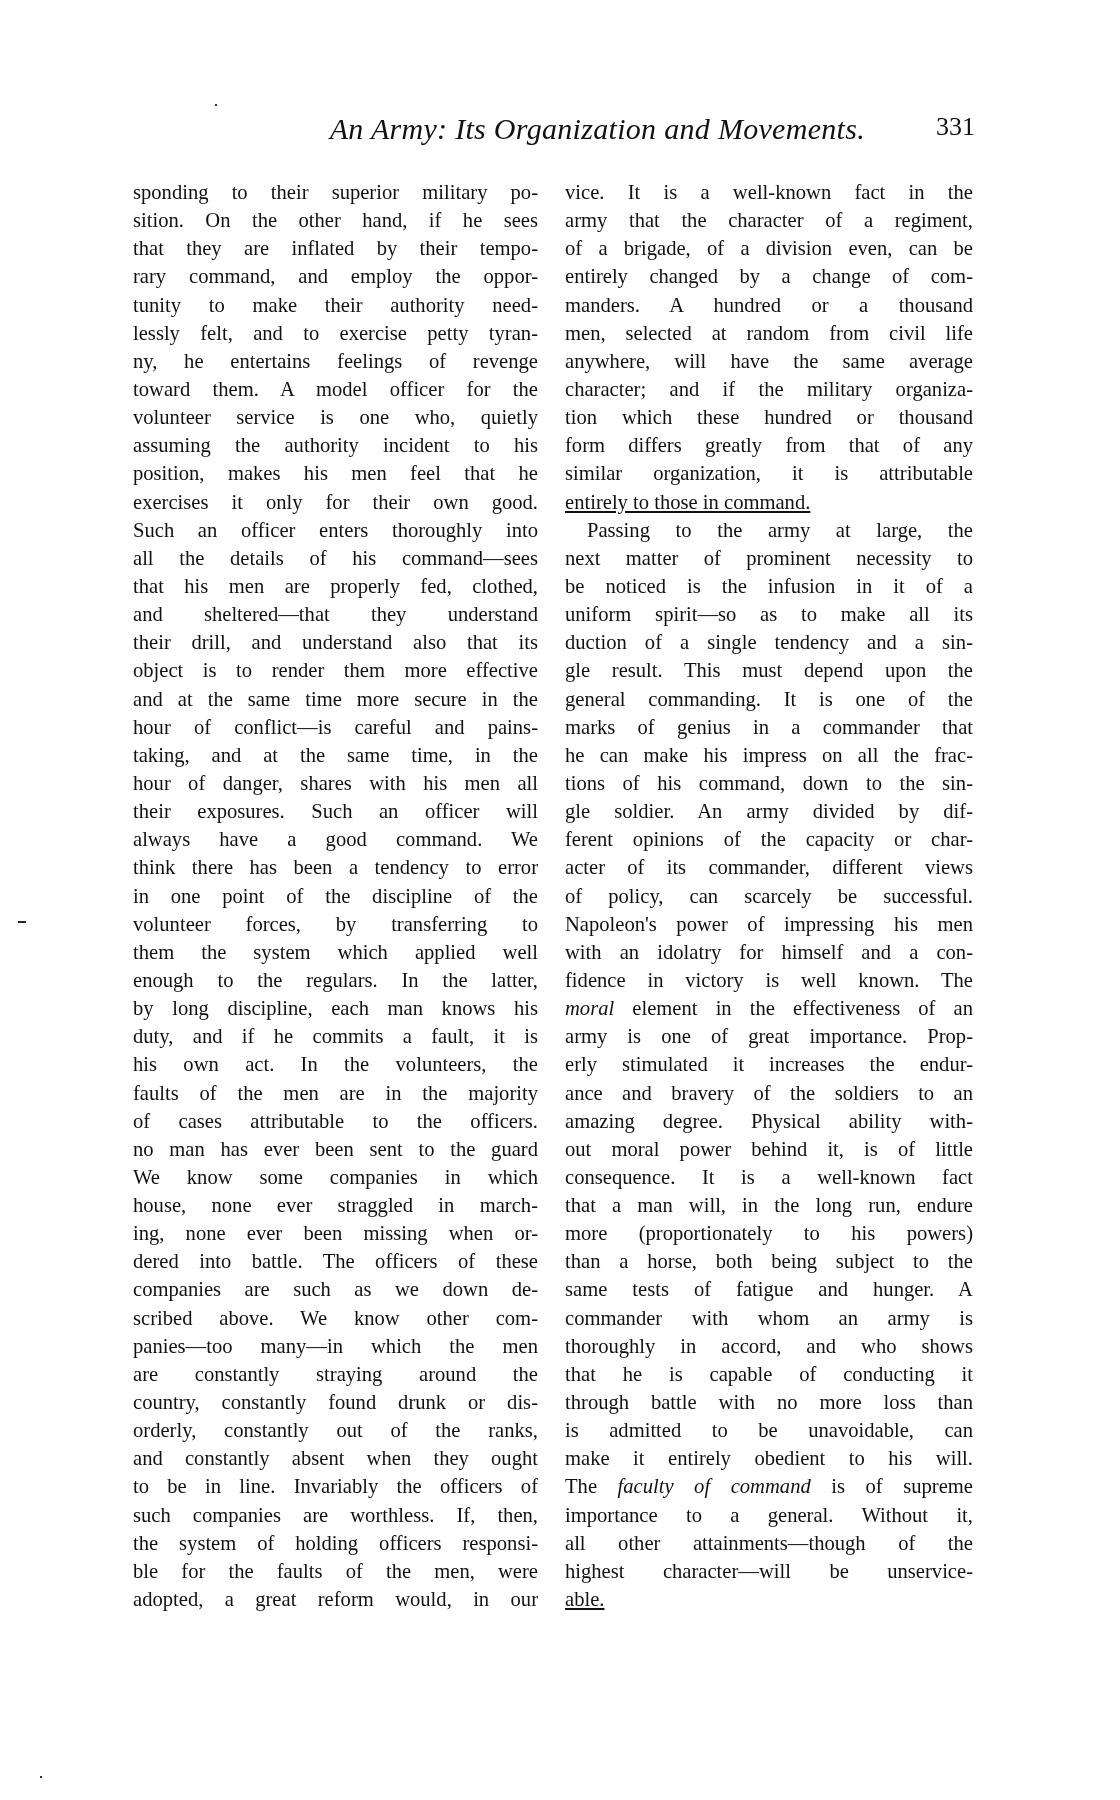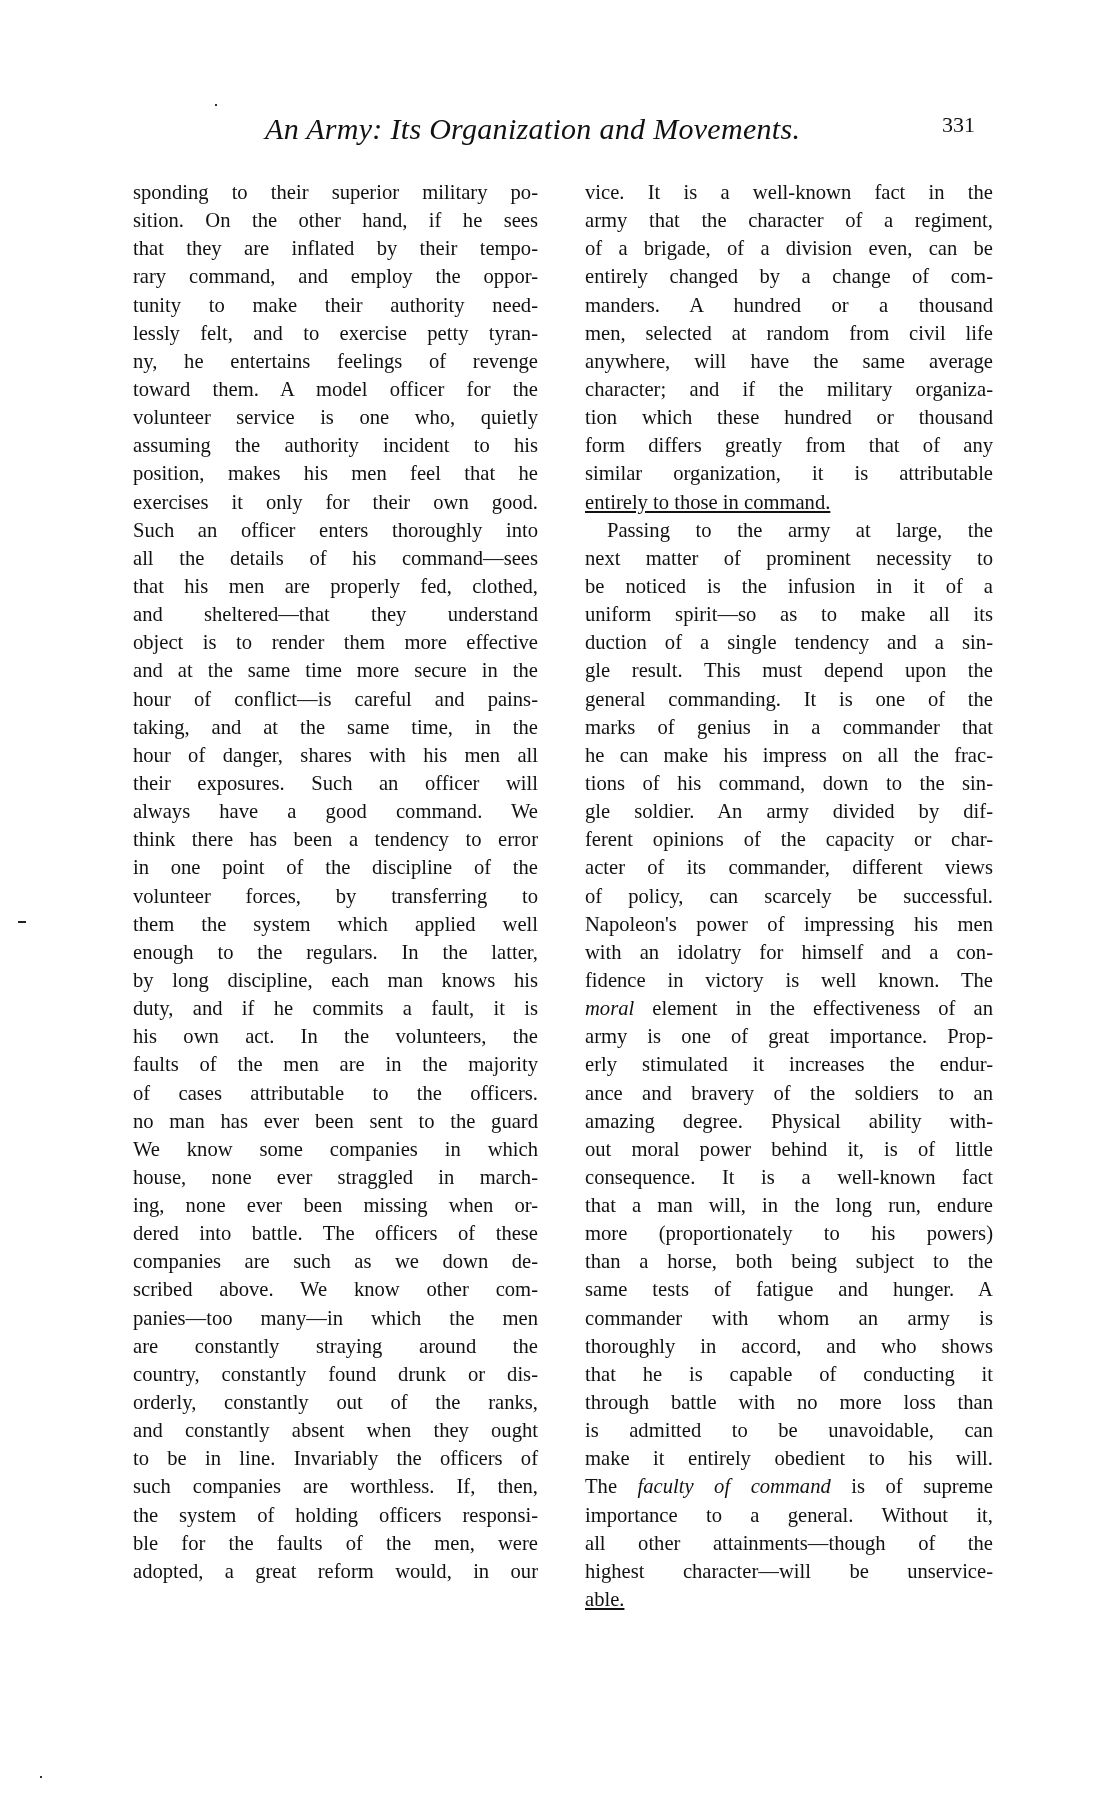--- a/index.html
+++ b/index.html
@@ -1,27 +1,27 @@
 <!DOCTYPE html>
 <html><head>
 <meta charset="utf-8">
 <style>
   html, body { margin: 0; padding: 0; background: #ffffff; }
   body { width: 1120px; height: 1800px; position: relative; overflow: hidden;
          font-family: "DejaVu Serif", "Liberation Serif", serif; color: #111; }
   .page { position: absolute; left: 0; top: 0; width: 1120px; height: 1800px; }
   .header { position: absolute; top: 112px; left: 135px; width: 840px; height: 40px; }
-  .running-title { position: absolute; left: 130px; top: 0; width: 600px; text-align: left;
+  .running-title { position: absolute; left: 130px; top: 0; width: 600px; text-align: right;
          font-family: "Liberation Serif", "DejaVu Serif", serif; font-style: italic;
          font-size: 30px; letter-spacing: 0.3px; white-space: nowrap; }
   .page-number { position: absolute; right: 0; top: 0; font-family: "Liberation Serif", serif;
-         font-size: 22px; }
+         font-size: 26px; }
   .column { position: absolute; top: 178px; width: 405px; }
   .col-left { left: 133px; }
-  .col-right { left: 585px; width: 408px; }
+  .col-right { left: 565px; width: 408px; }
   .line { display: block; height: 28.15px; line-height: 28.15px;
           font-family: "Liberation Serif", "DejaVu Serif", serif; font-size: 20.6px;
           text-align: justify; text-align-last: justify; white-space: nowrap; overflow: visible; }
   .line.last { text-align-last: left; text-decoration: underline; }
   .line.indent { padding-left: 22px; }
   .line span.it { font-style: italic; font-family: Liberation Serif, serif; }
   .mark-dot { position: absolute; width: 2px; height: 2px; background: #333; }
   .mark-dash { position: absolute; width: 8px; height: 1.5px; background: #222; }
 </style>
 </head>
@@ -44,20 +44,21 @@
       <span class="line">ny, he entertains feelings of revenge</span>
       <span class="line">toward them.  A model officer for the</span>
       <span class="line">volunteer service is one who, quietly</span>
       <span class="line">assuming the authority incident to his</span>
       <span class="line">position, makes his men feel that he</span>
       <span class="line">exercises it only for their own good.</span>
       <span class="line">Such an officer enters thoroughly into</span>
       <span class="line">all the details of his command—sees</span>
       <span class="line">that his men are properly fed, clothed,</span>
       <span class="line">and sheltered—that they understand</span>
+      <span class="line">their drill, and understand also that its</span>
       <span class="line">object is to render them more effective</span>
       <span class="line">and at the same time more secure in the</span>
       <span class="line">hour of conflict—is careful and pains-</span>
       <span class="line">taking, and at the same time, in the</span>
       <span class="line">hour of danger, shares with his men all</span>
       <span class="line">their exposures.  Such an officer will</span>
       <span class="line">always have a good command.  We</span>
       <span class="line">think there has been a tendency to error</span>
       <span class="line">in one point of the discipline of the</span>
       <span class="line">volunteer forces, by transferring to</span>

